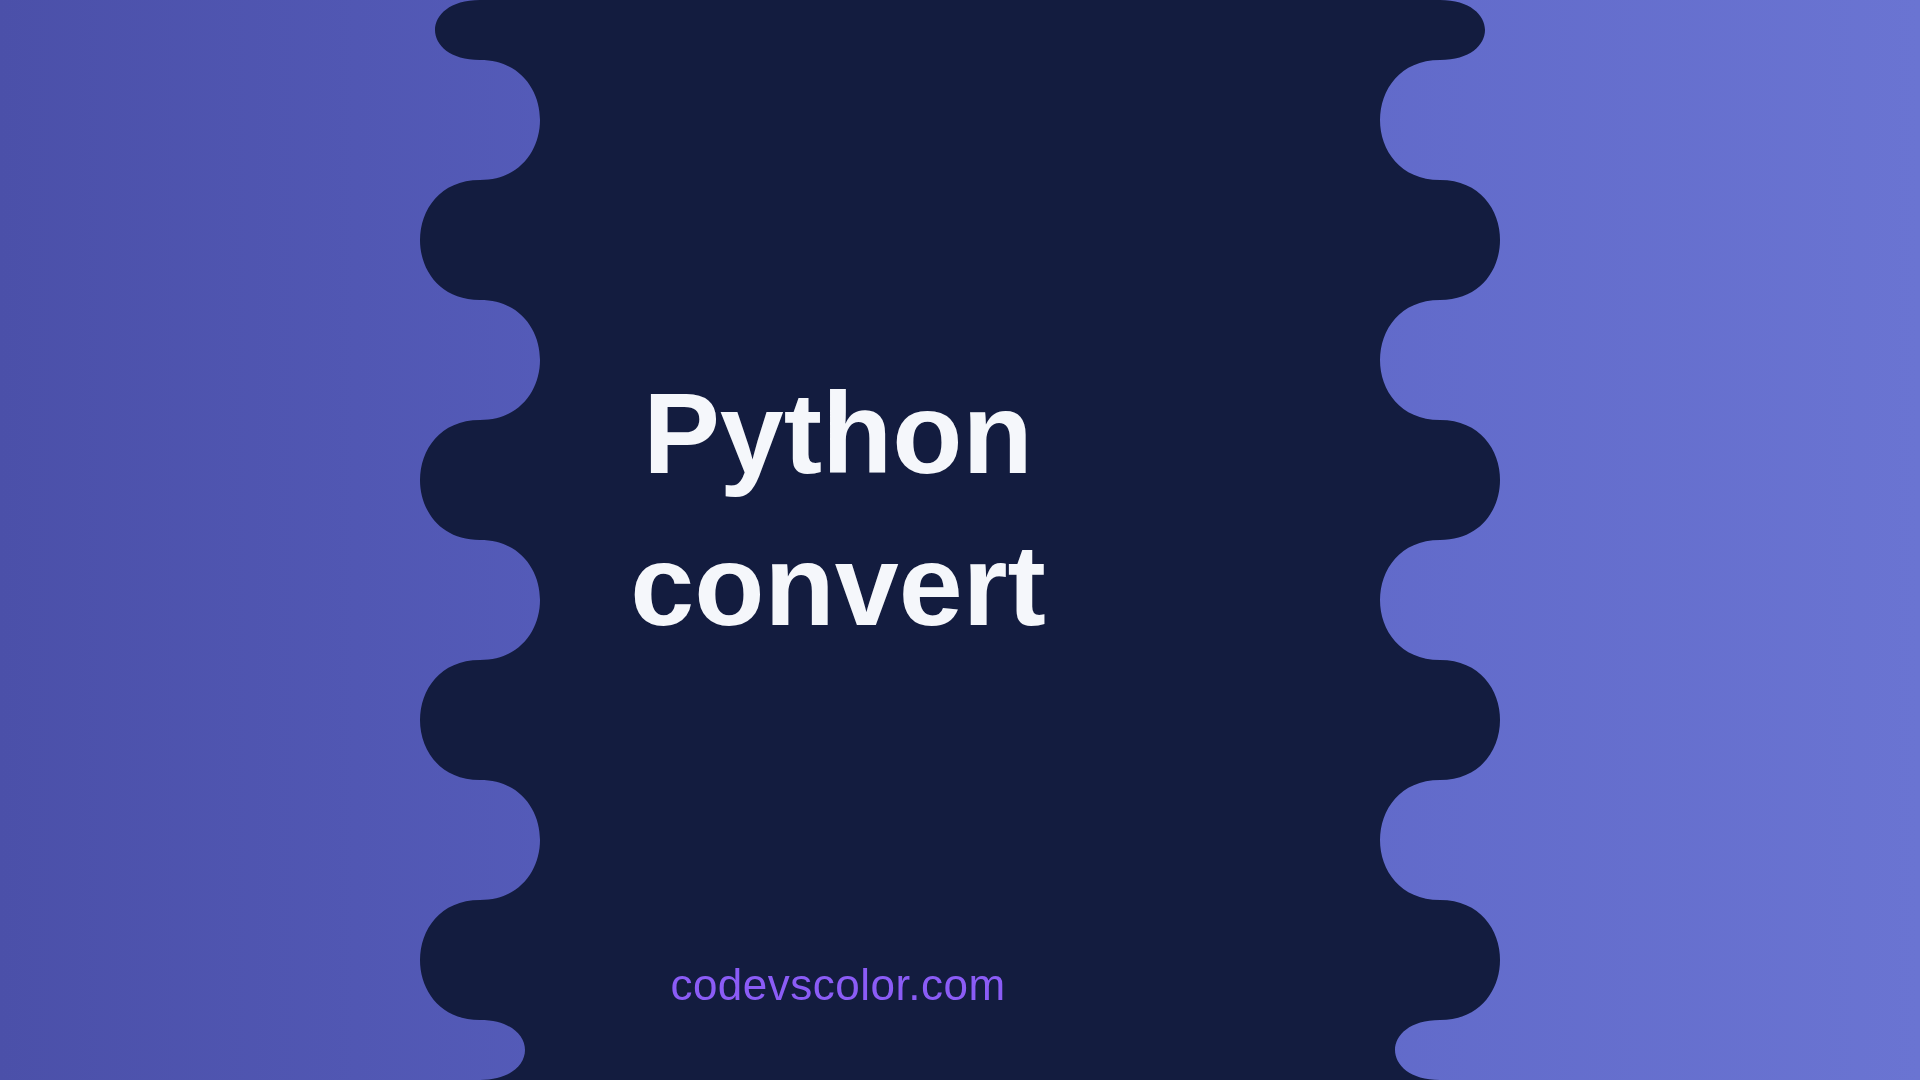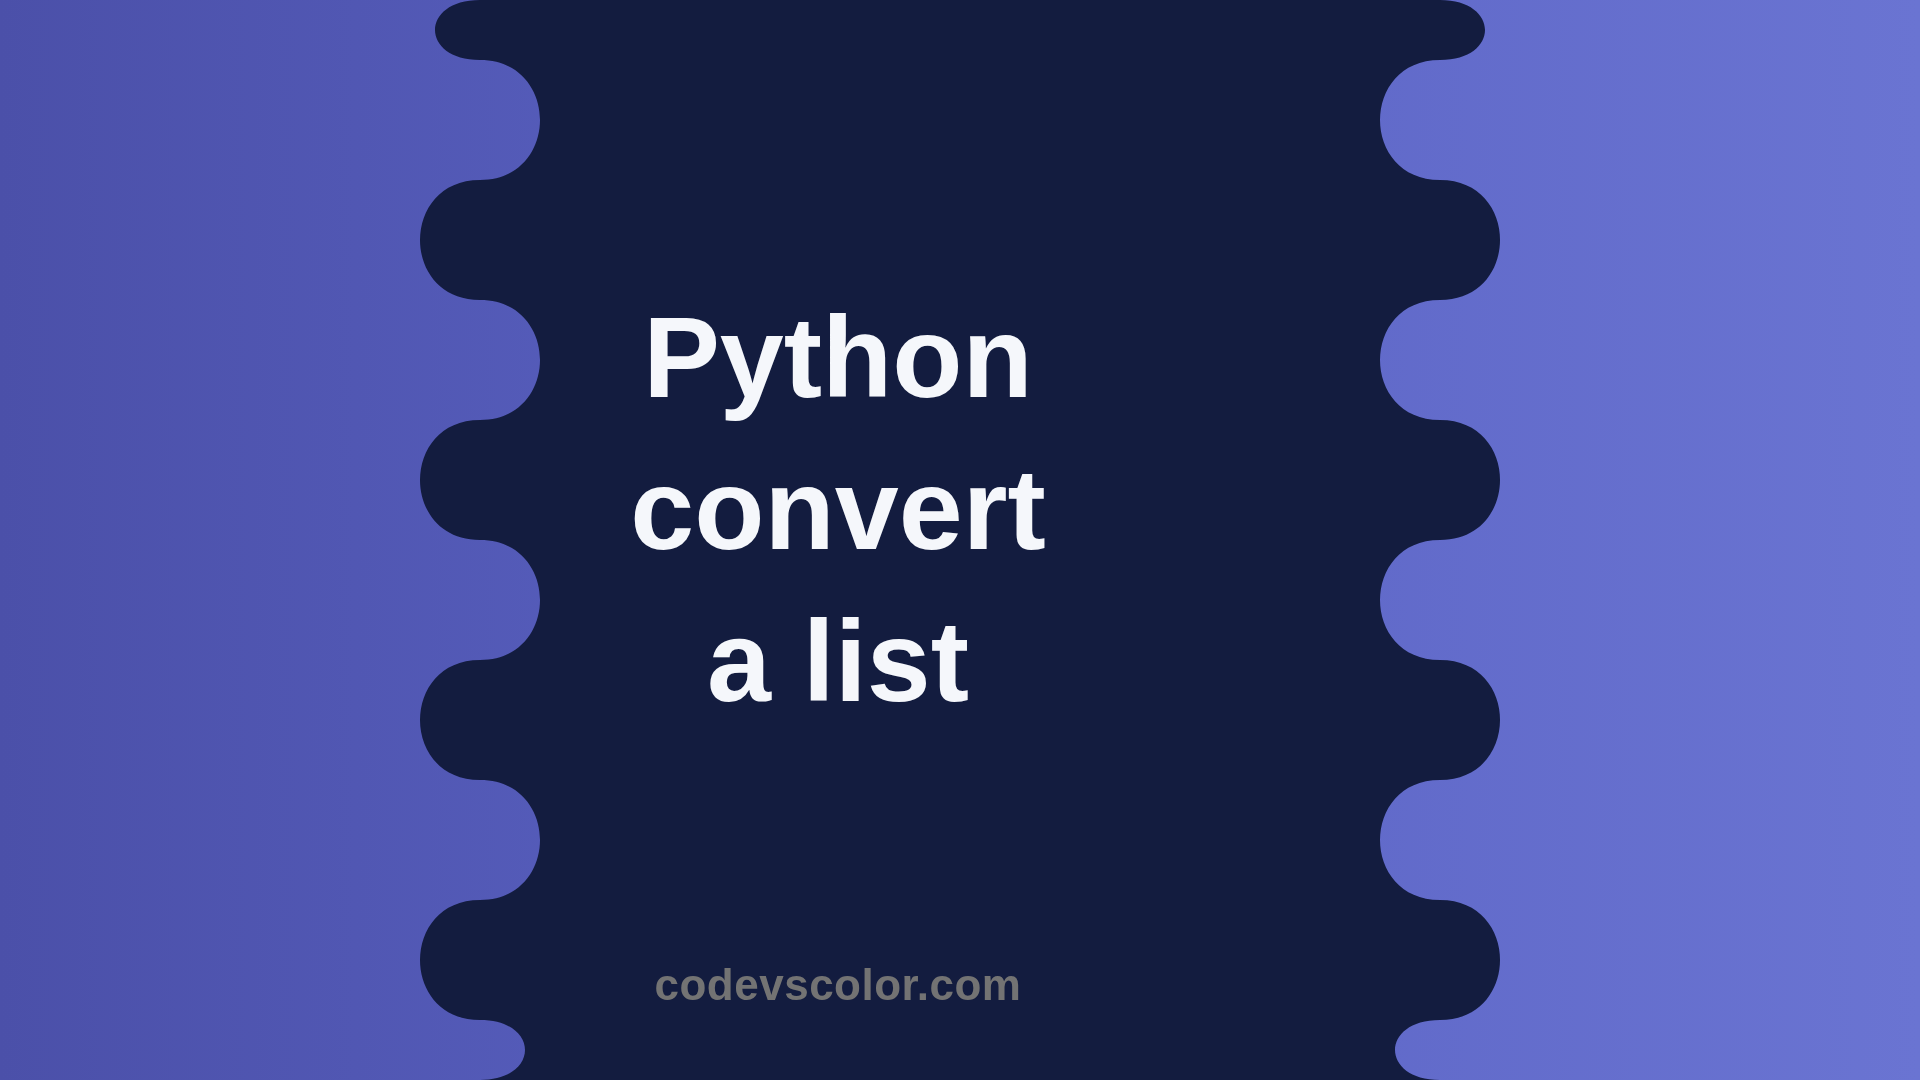--- a/index.html
+++ b/index.html
@@ -29,23 +29,23 @@
     font-weight: 700;
     text-align: center;
     line-height: 1.32;
     margin-top: -60px;
   }
   .brand {
     position: absolute;
     bottom: 70px;
     left: 50%;
     transform: translateX(-50%);
-    color: #737373;
+    color: #8b5cf6;
     font-size: 44px;
-    font-weight: 700;
+    font-weight: 400;
     letter-spacing: 0.5px;
   }
 </style>
 </head>
 <body>
 
 <svg class="blob" viewBox="0 0 1920 1080" preserveAspectRatio="none">
   <path fill="#131c3f" d="
     M 480 0
     L 1440 0
@@ -71,16 +71,15 @@
     C 560 180 560 60 480 60
     C 420 60 420 0 480 0
     Z
   "></path>
 </svg>
 
 <div class="content">
   <div class="title">
     <div>Python</div>
     <div>convert</div>
-    <div>a list</div>
   </div>
   <div class="brand">codevscolor.com</div>
 </div>
 
 </body></html>

